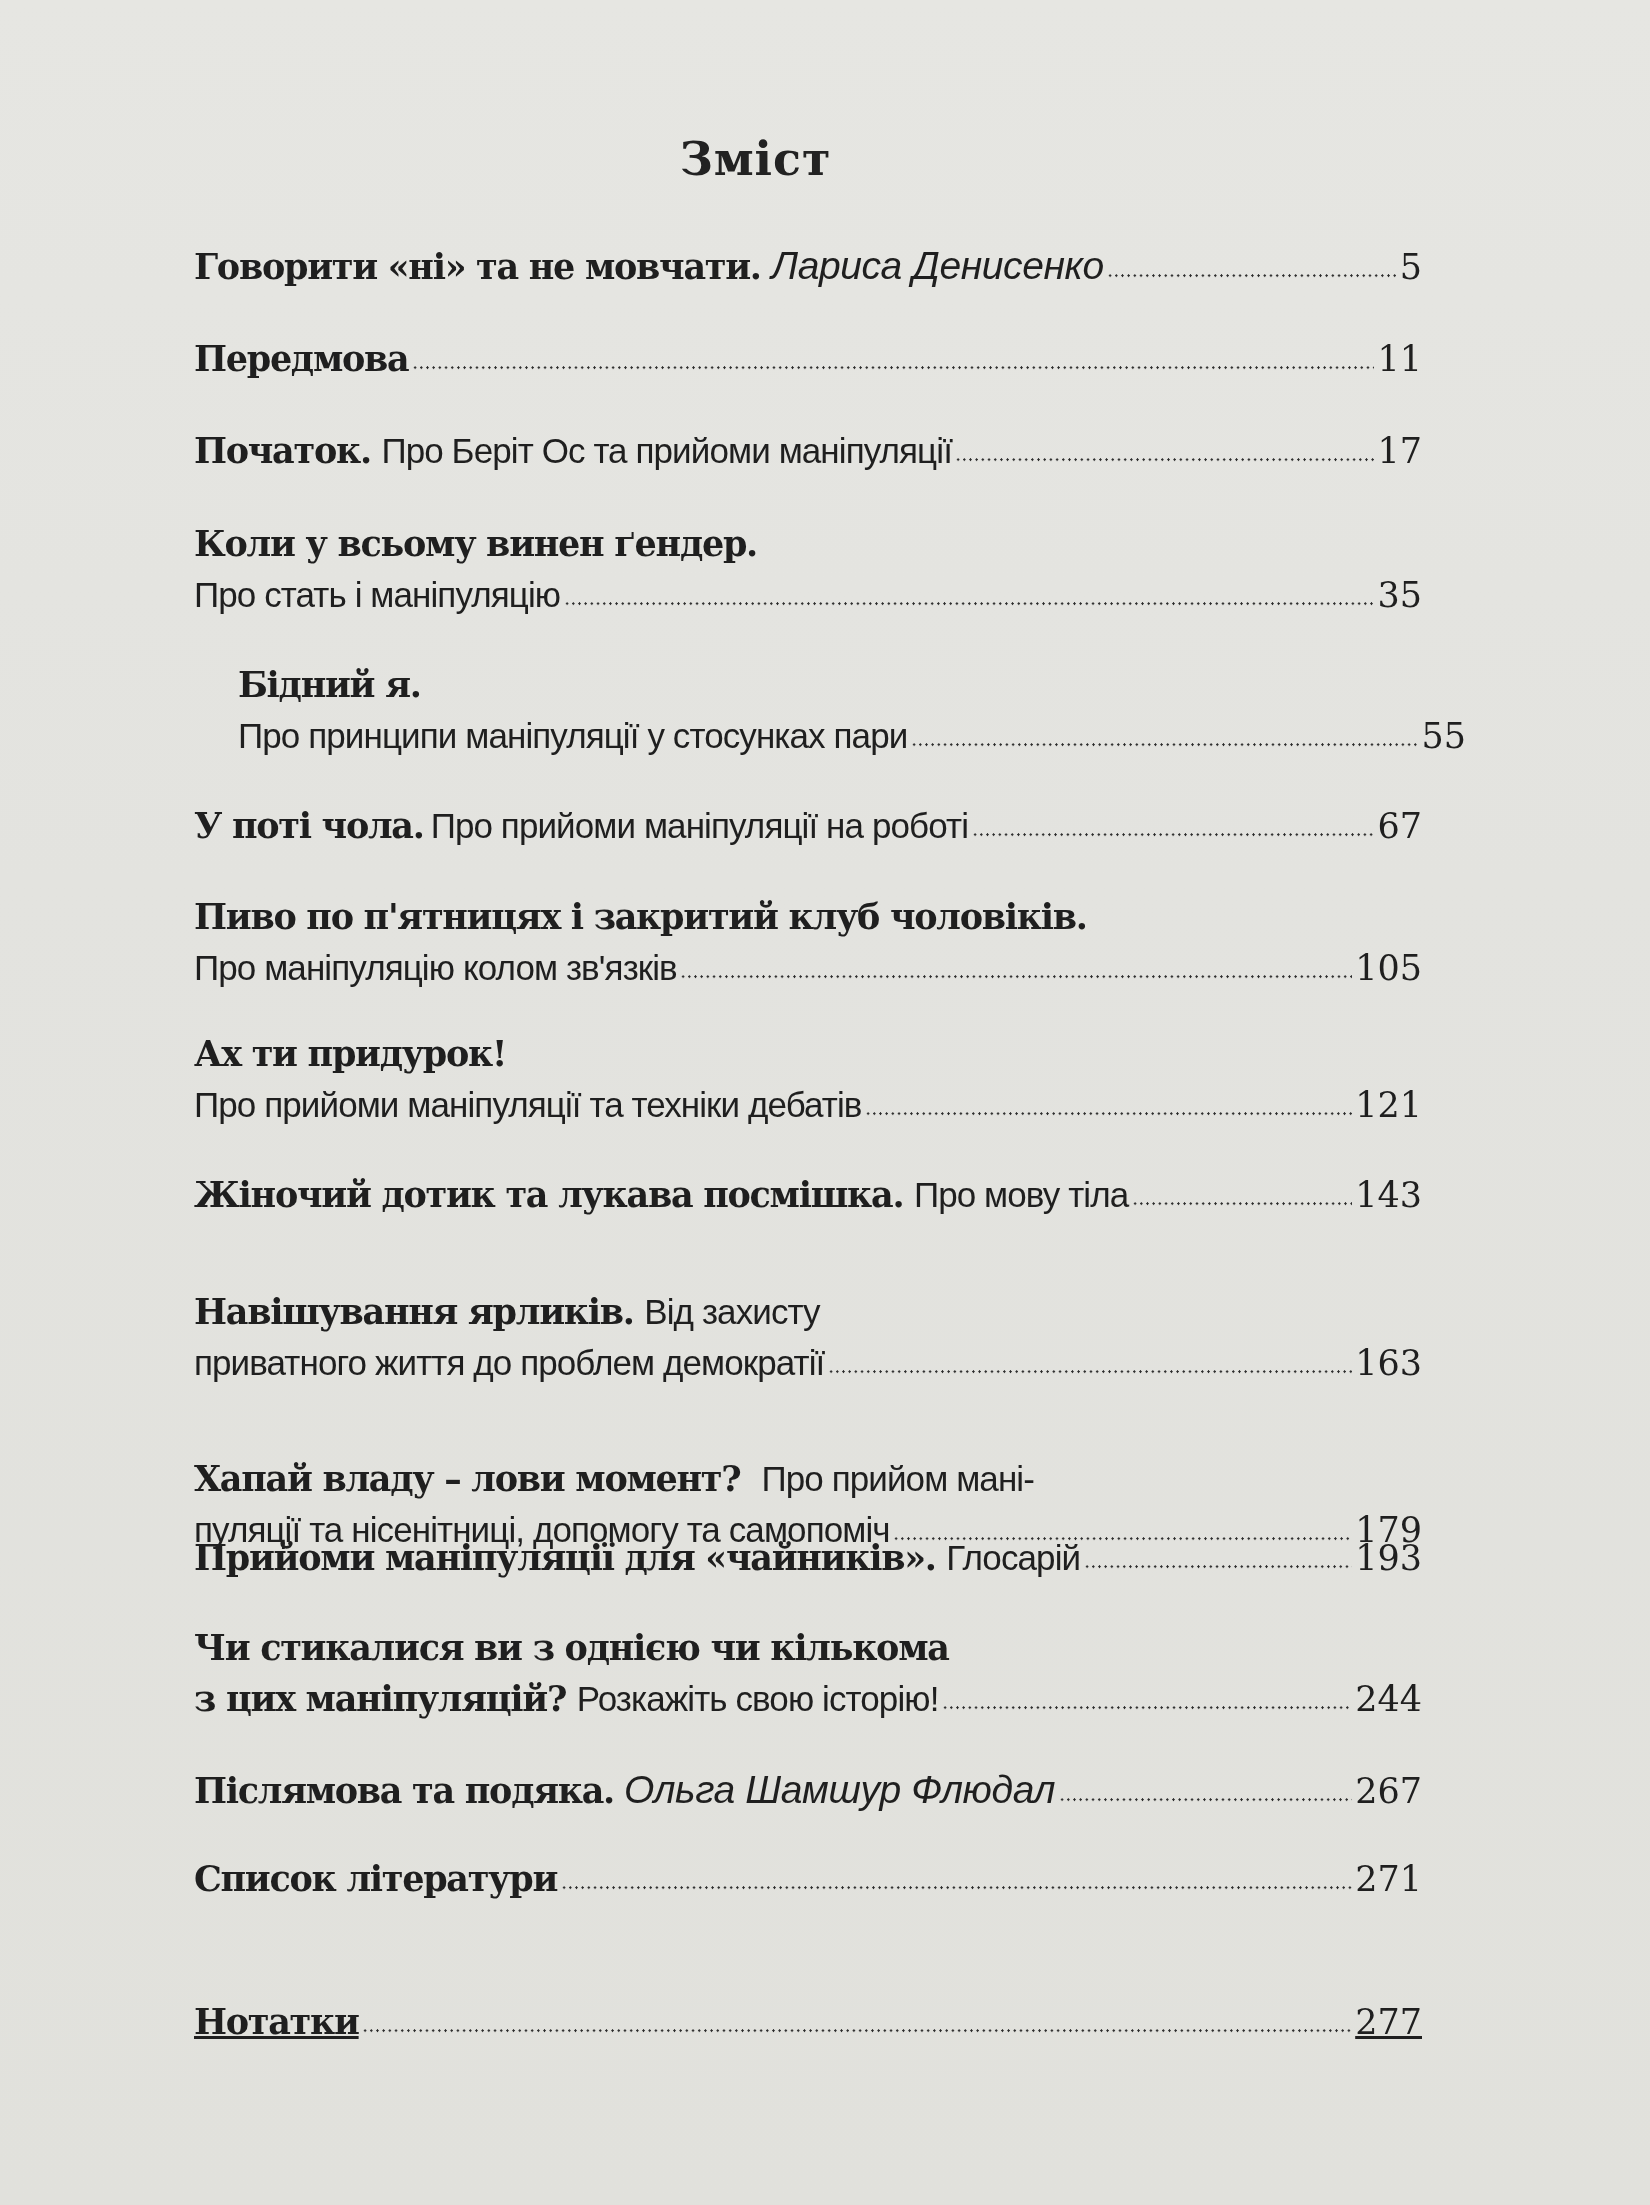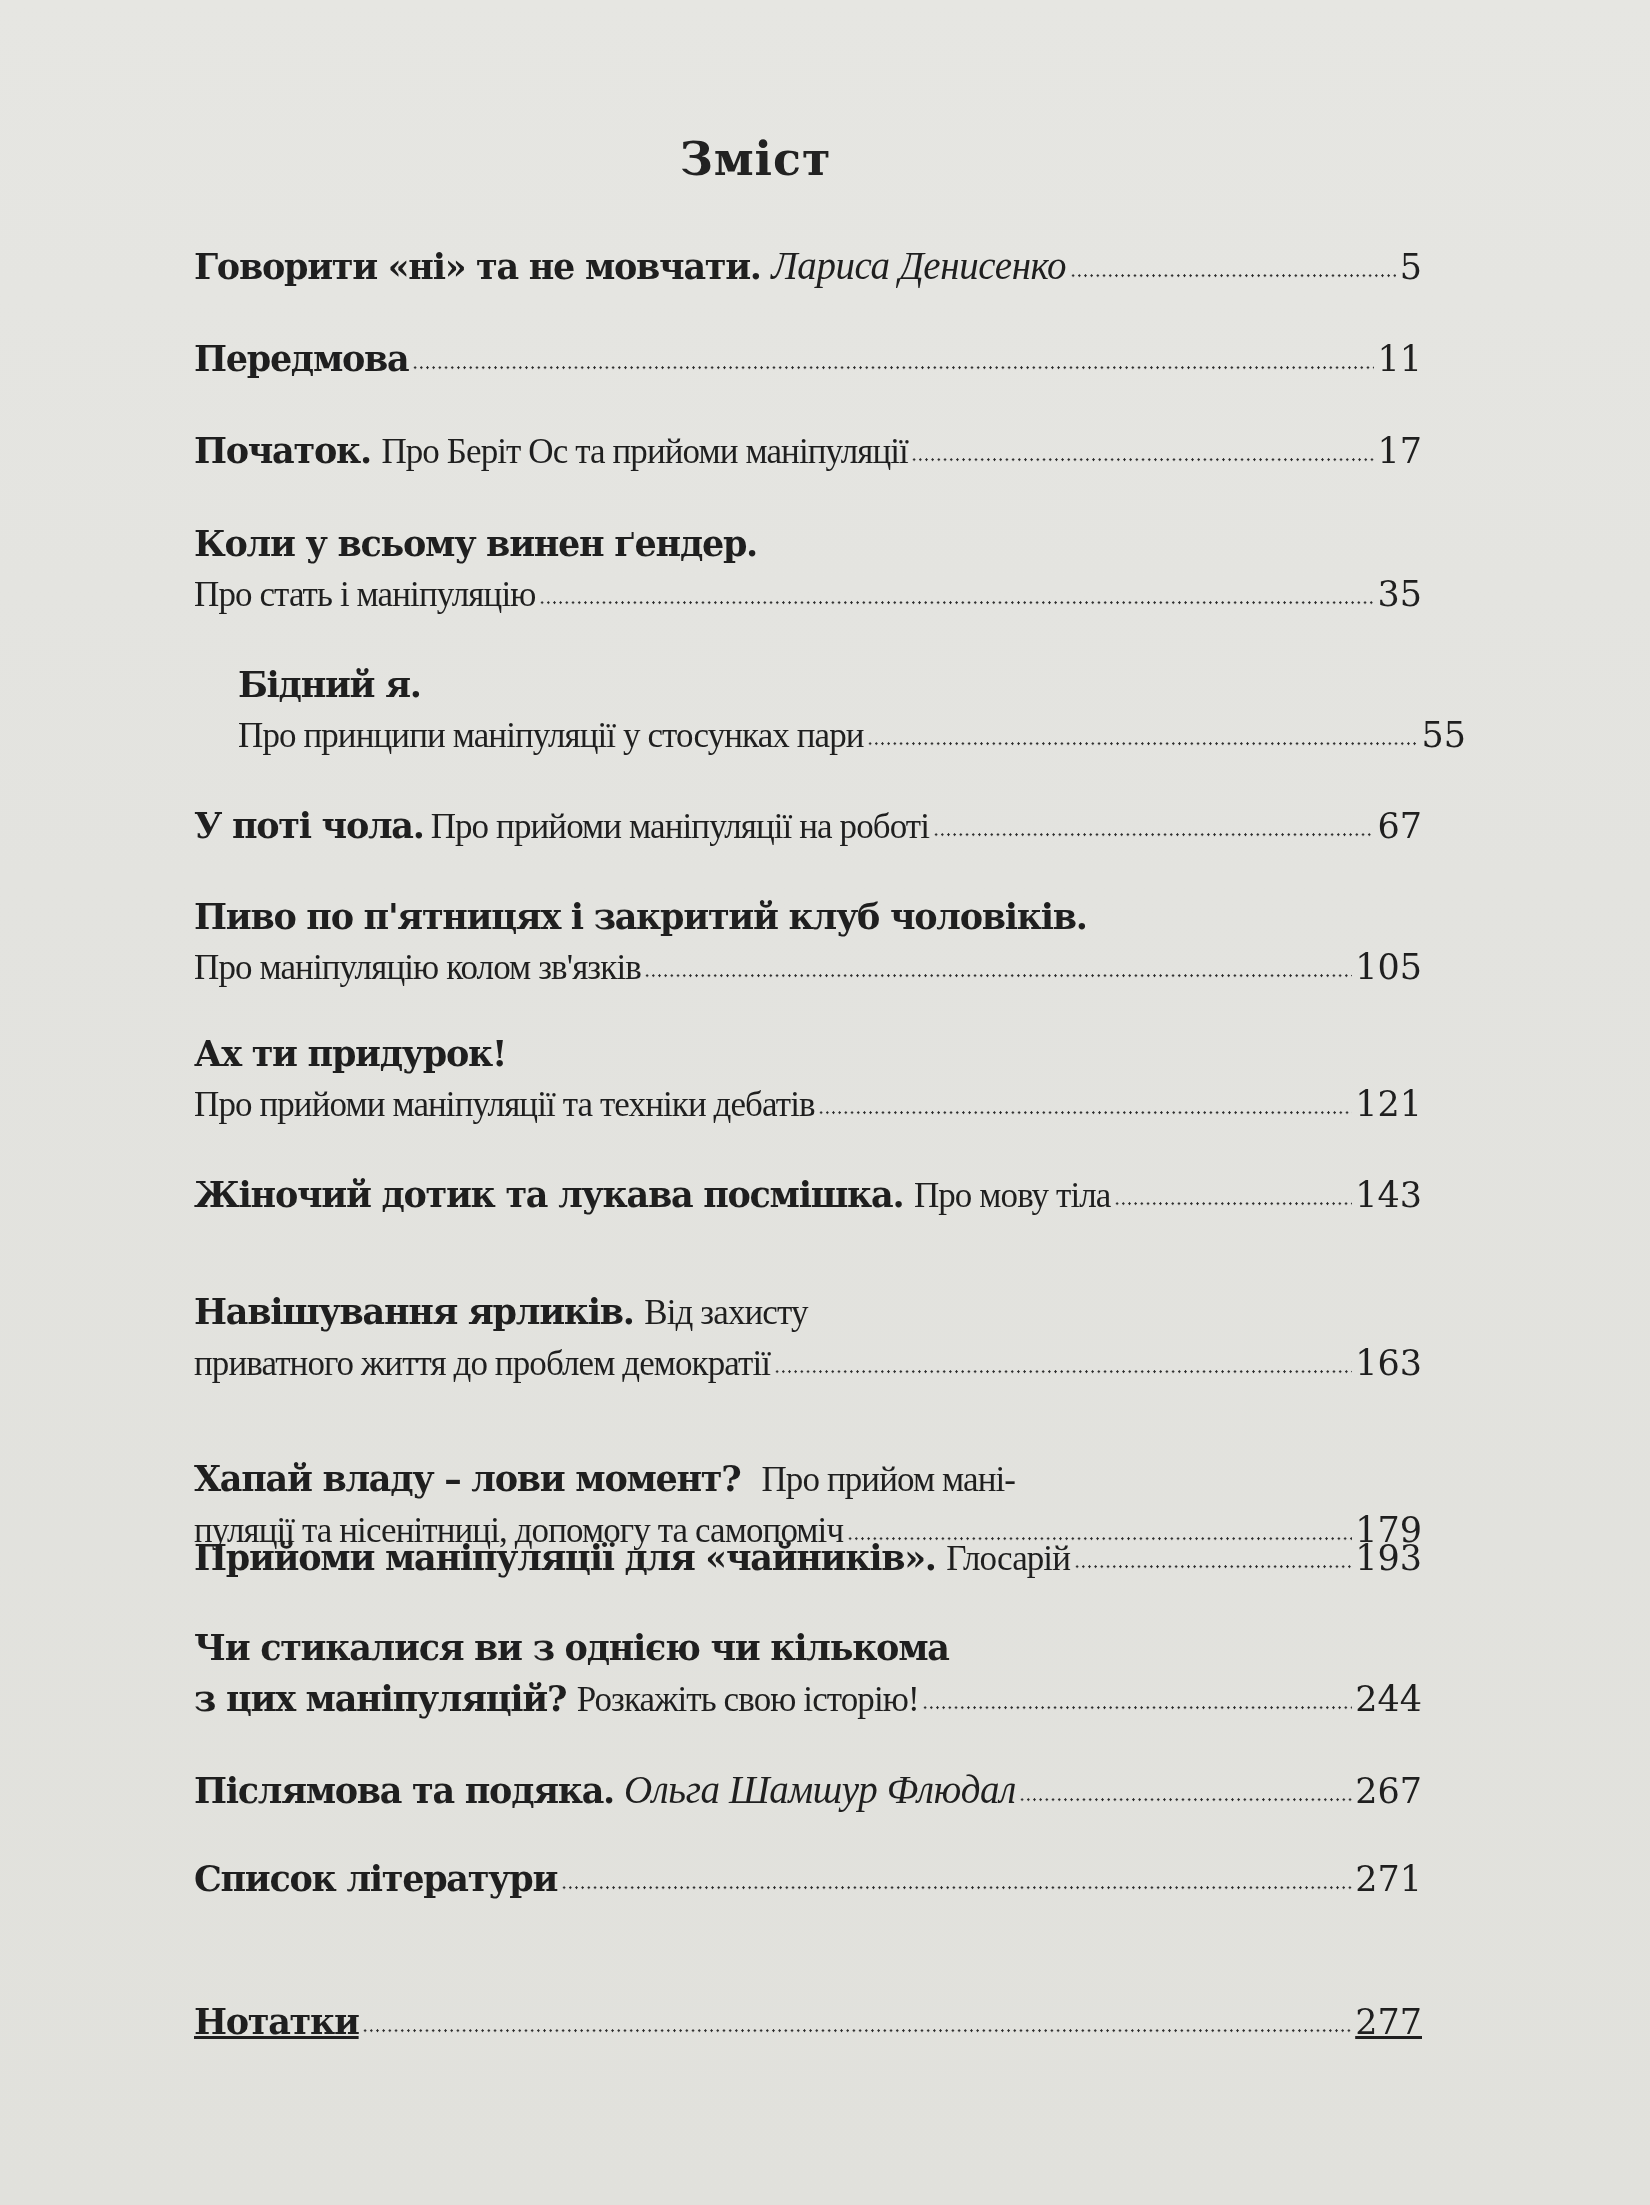--- a/index.html
+++ b/index.html
@@ -55,26 +55,26 @@
     }
     .line .text {
       flex: 0 0 auto;
     }
     .bold {
       font-family: "DejaVu Serif", serif;
       font-weight: bold;
       letter-spacing: -1.3px;
     }
     .reg {
-      font-family: Liberation Serif, serif;
+      font-family: Liberation Sans, sans-serif;
       font-weight: normal;
       letter-spacing: -0.9px;
     }
     .ital {
-      font-family: Liberation Serif, serif;
+      font-family: Liberation Sans, sans-serif;
       font-style: italic;
       font-size: 39px;
       letter-spacing: -0.4px;
     }
     .leader {
       flex: 1 1 auto;
       margin: 0 3.5px;
       height: 5.3px;
       align-self: baseline;
       background-image: radial-gradient(circle, #2a2a2a 1.1px, transparent 1.4px);

